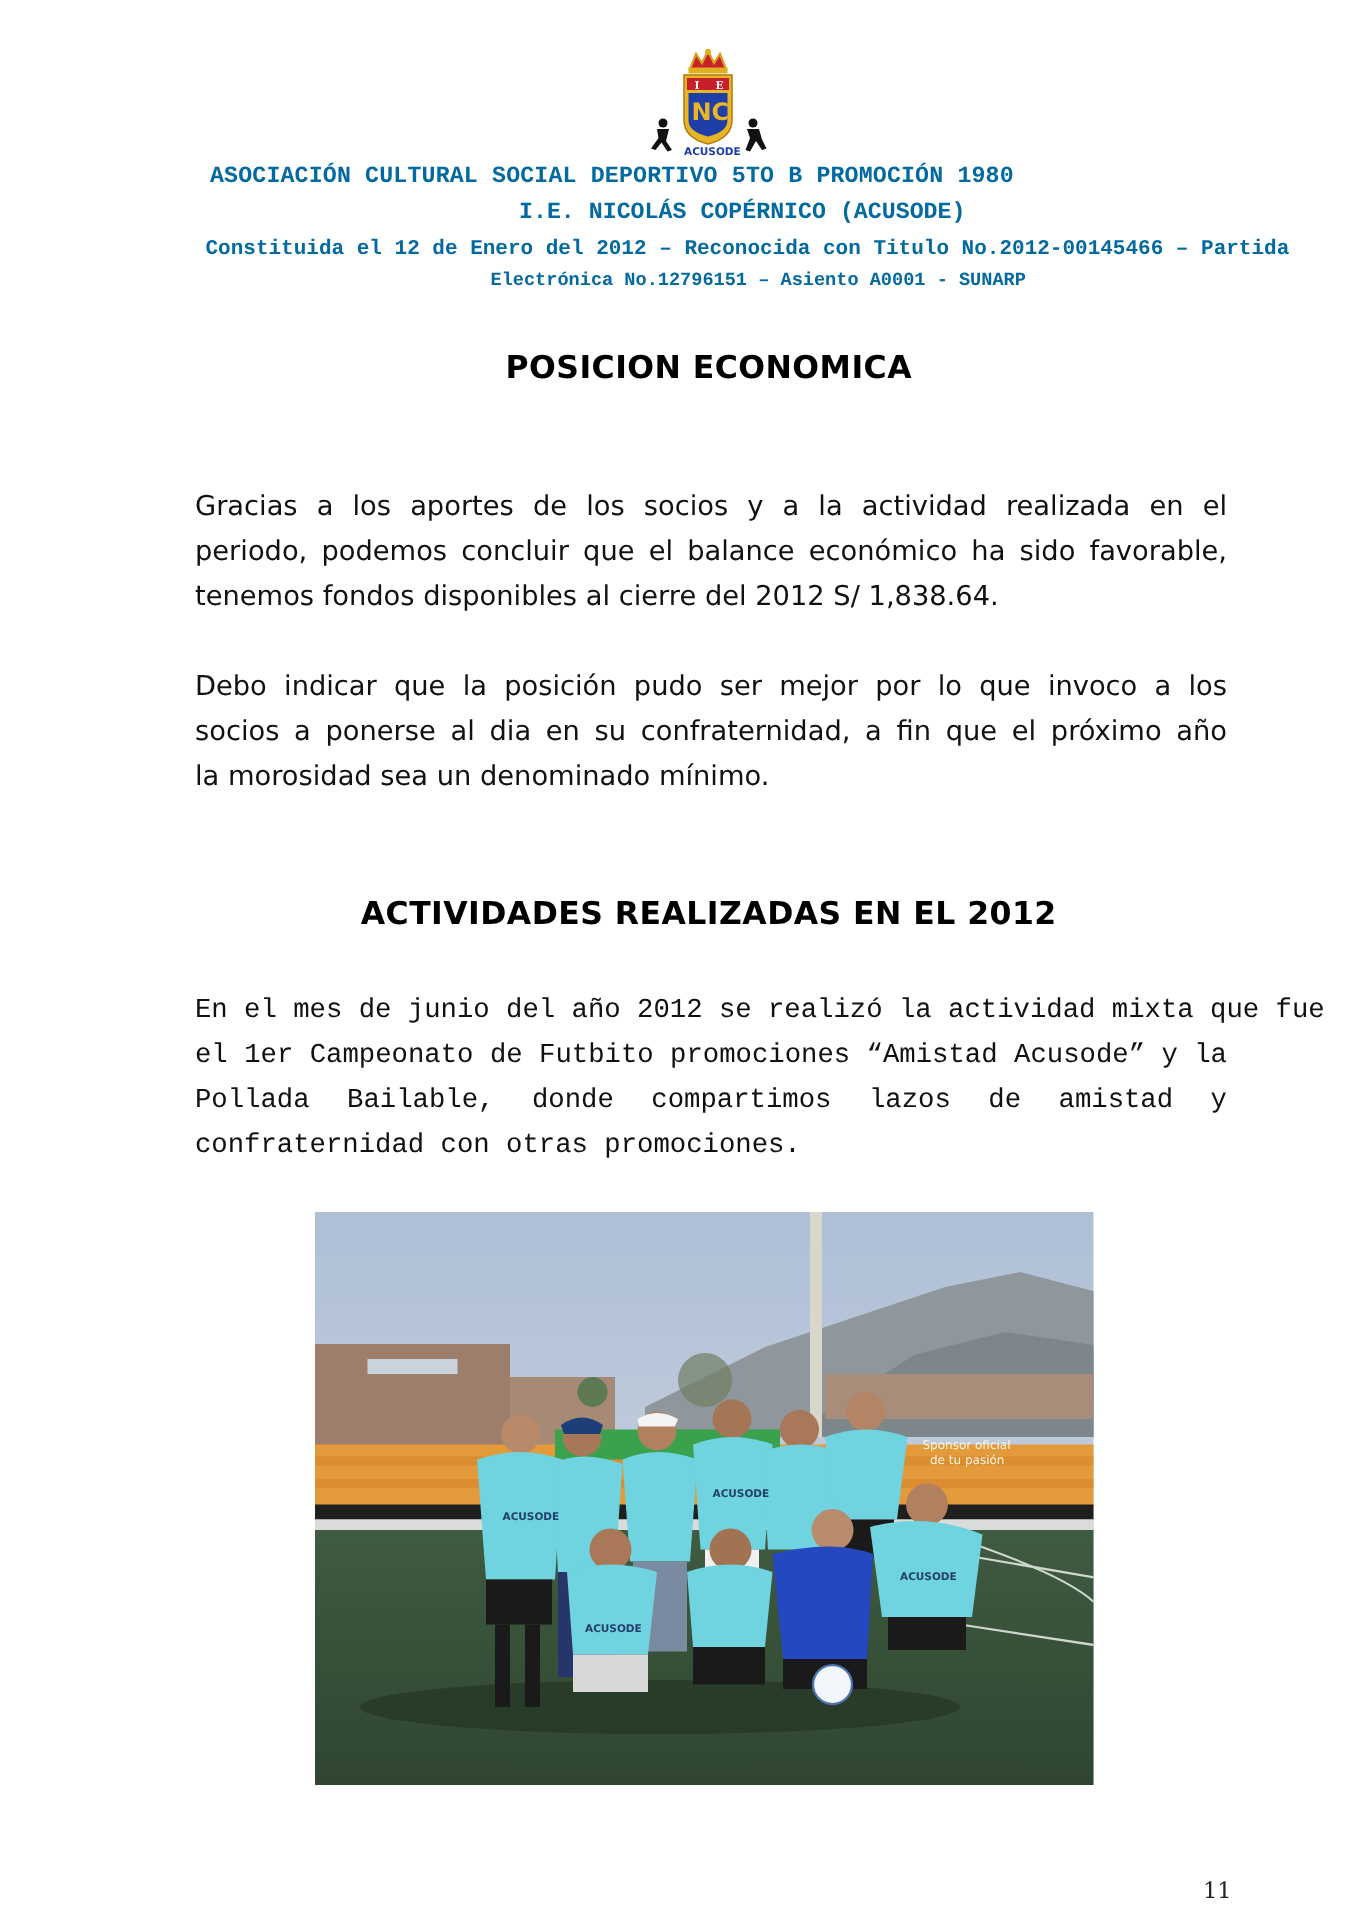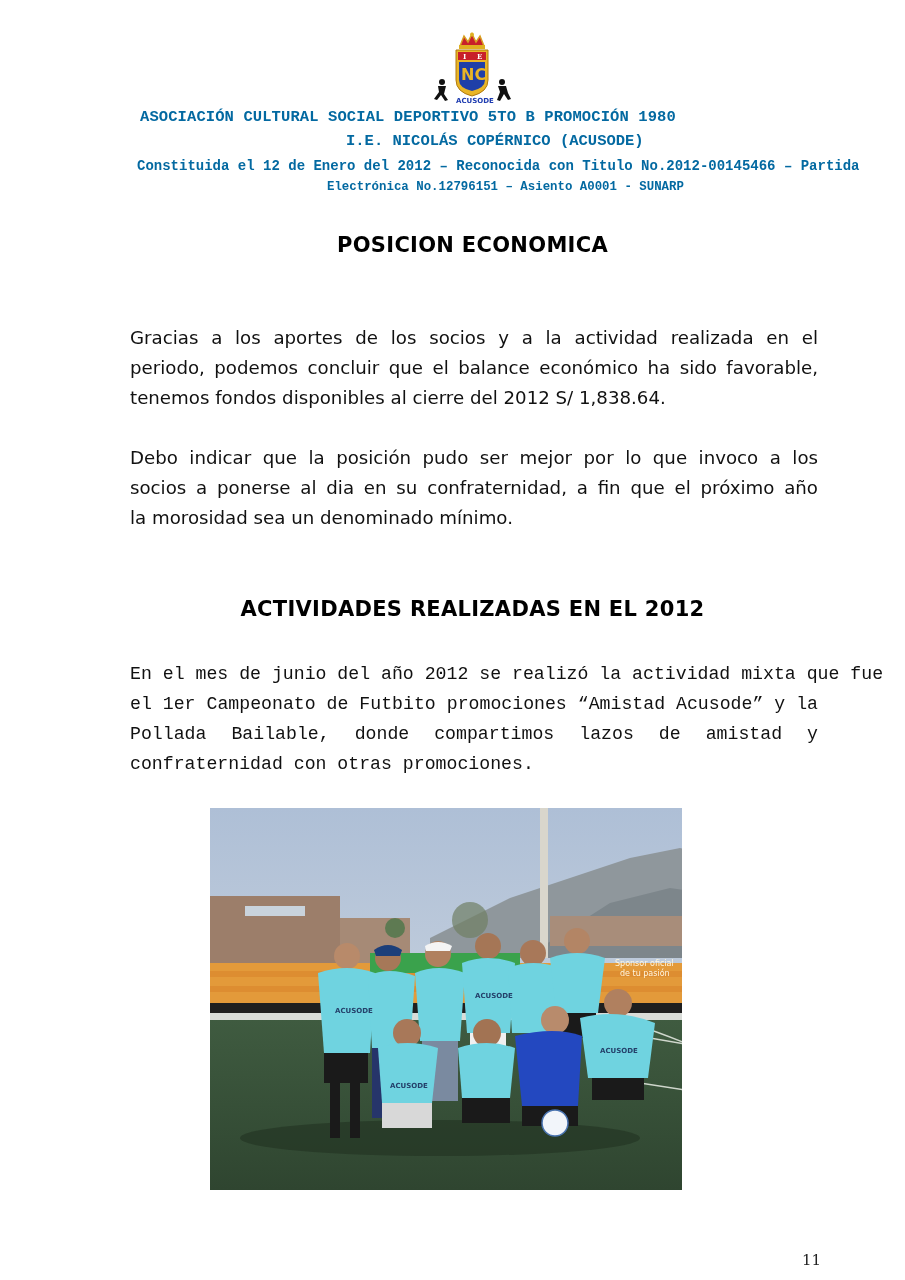--- a/index.html
+++ b/index.html
@@ -19,21 +19,21 @@
   .t1 { top: 233px; left: 20px; }
   .t2 { top: 597px; left: 20px; }
 
   .para { position: absolute; left: 130px; width: 688px; font-size: 18.2px; line-height: 30px; text-align: justify; color: #111; }
   .para .ln { display: block; text-align: justify; text-align-last: justify; white-space: nowrap; }
   .para .ln.last { text-align-last: left; }
   .p1 { top: 292px; margin-top: 31px; }
   .p2 { top: 443px; }
   .p3 { top: 659px; font-family: Liberation Mono, monospace; }
 
-  .photo { position: absolute; left: 210px; top: 808px; width: 472px; height: 382px; overflow: hidden; }
+  .photo { position: absolute; left: 210px; top: 808px; width: 519px; height: 382px; overflow: hidden; }
   .pagenum { position: absolute; left: 802px; top: 1219px; font-family: "DejaVu Serif", serif; font-size: 15px; color: #222; margin-top: 32px; }
 </style>
 </head>
 <body>
 
 <div class="page">
 
   <div class="logo">
     <svg width="84" height="72" viewBox="0 0 84 72">
 

